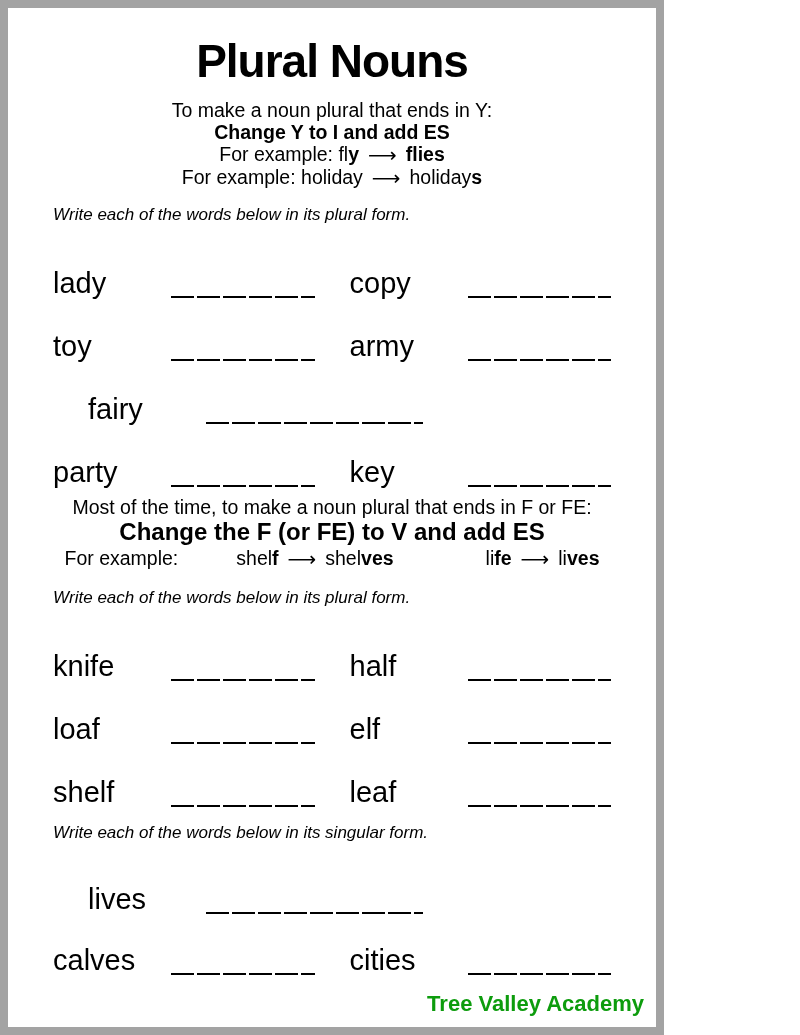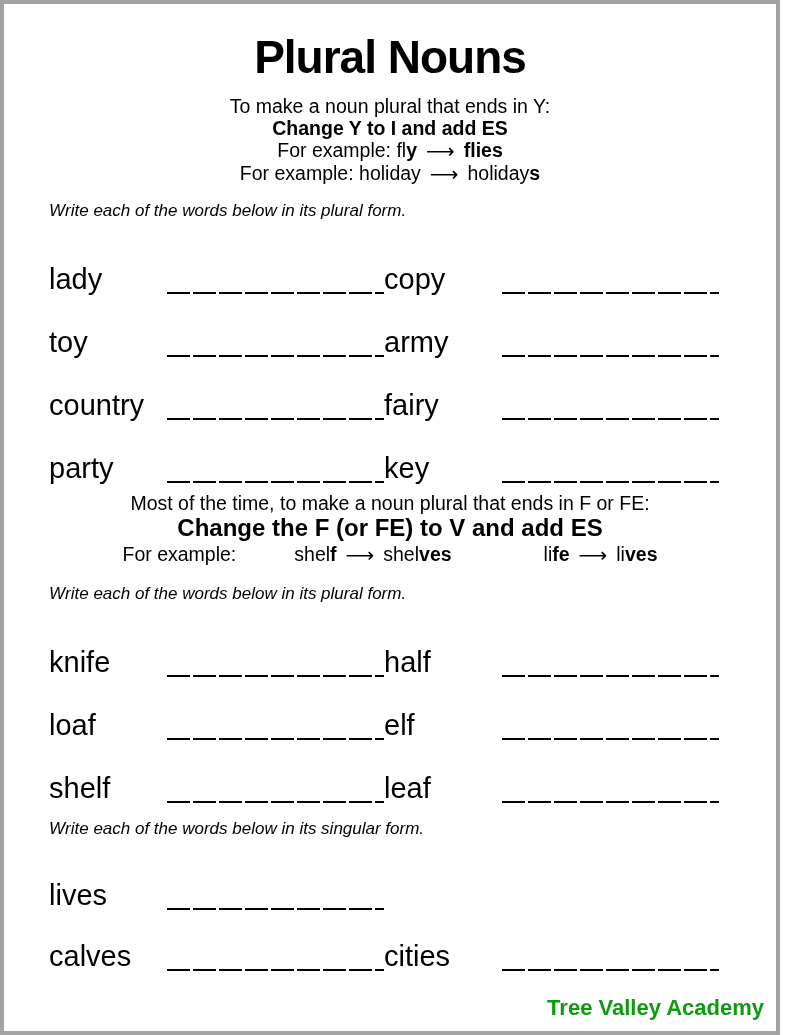--- a/index.html
+++ b/index.html
@@ -1,21 +1,21 @@
 <!DOCTYPE html>
 <html><head>
 <meta charset="utf-8">
 <style>
   html, body { margin: 0; padding: 0; background: #fff; }
   .page {
     position: relative;
-    width: 780px;
+    width: 664px;
     height: 1035px;
     box-sizing: border-box;
-    border: 4px solid #a3a3a3;
+    border: 8px solid #a3a3a3;
     background: #fff;
     font-family: "Liberation Sans", sans-serif;
     color: #000;
     overflow: hidden;
   }
   .title {
     text-align: center;
     font-size: 46px;
     font-weight: 700;
     letter-spacing: -1px;
@@ -40,21 +40,21 @@
   .instr {
     font-style: italic;
     font-size: 17px;
     margin: 16px 0 0 45px;
     line-height: 20px;
   }
   .ex { padding: 10px 45px 0 45px; }
   .row { display: flex; height: 63px; }
   .row.short { height: 61px; }
   .cell { display: flex; align-items: flex-end; width: 335px; }
-  .cell.right { }
+  .cell.right { margin-left: 35px; }
   .word {
     flex: none;
     width: 118px;
     font-size: 29px;
     line-height: 1;
   }
   .blank {
     flex: 1;
     height: 28px;
     background-image: repeating-linear-gradient(to right, #000 0 23px, rgba(0,0,0,0) 23px 26px);
@@ -115,24 +115,20 @@
       <div class="cell">
           <span class="word">toy</span>
           <span class="blank"></span>
         </div>
       <div class="cell right">
           <span class="word">army</span>
           <span class="blank"></span>
         </div>
     </div>
     <div class="row">
-      <div class="cell">
-          <span class="word">country</span>
-          <span class="blank"></span>
-        </div>
       <div class="cell right">
           <span class="word">fairy</span>
           <span class="blank"></span>
         </div>
     </div>
     <div class="row">
       <div class="cell">
           <span class="word">party</span>
           <span class="blank"></span>
         </div>

